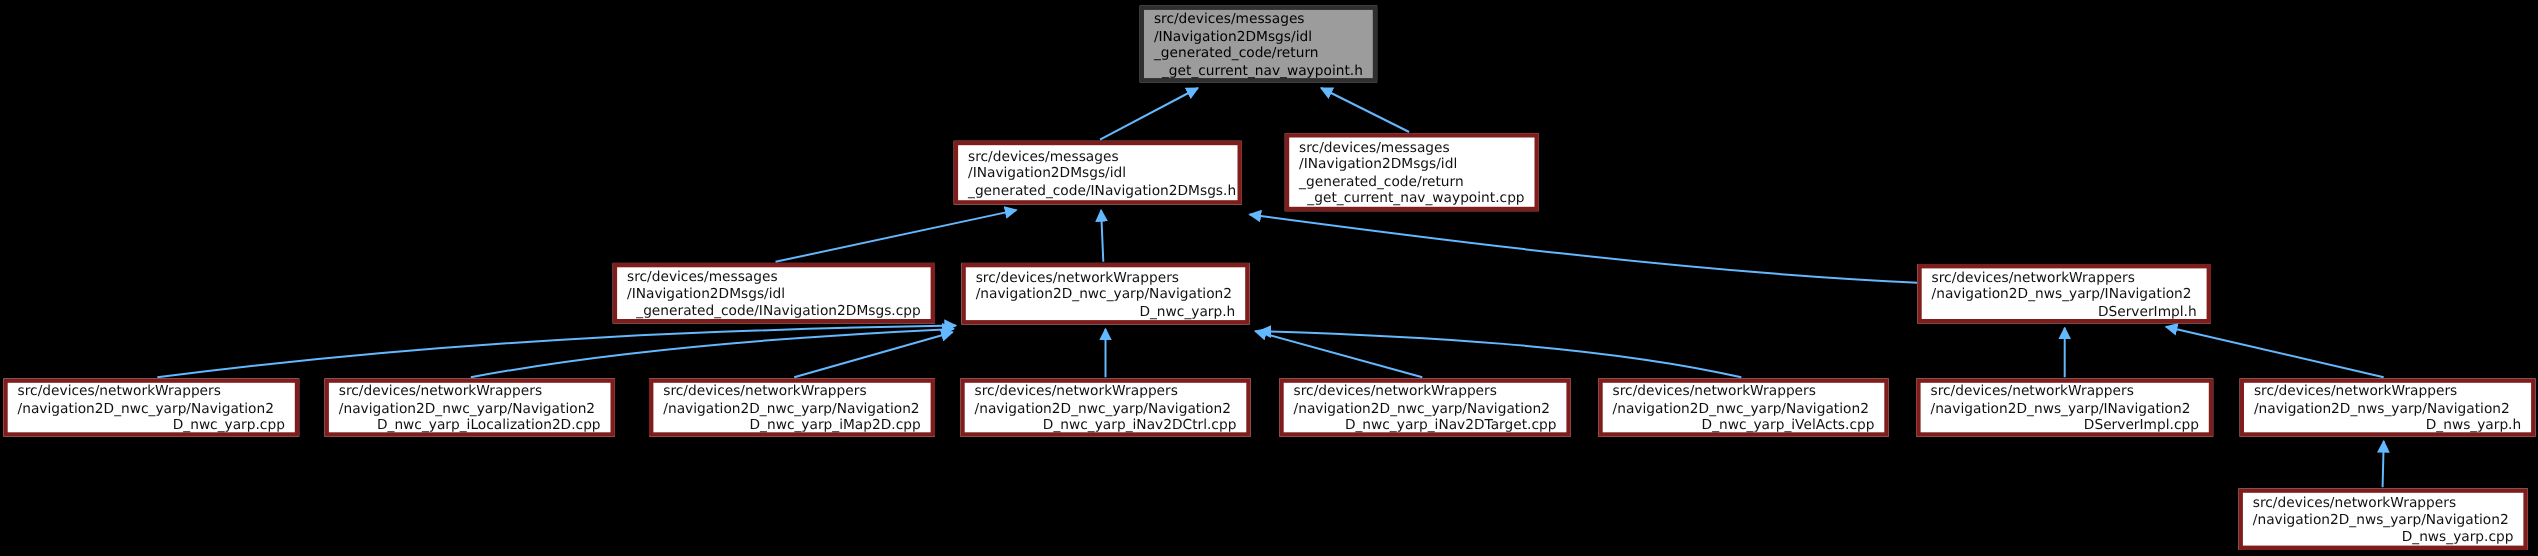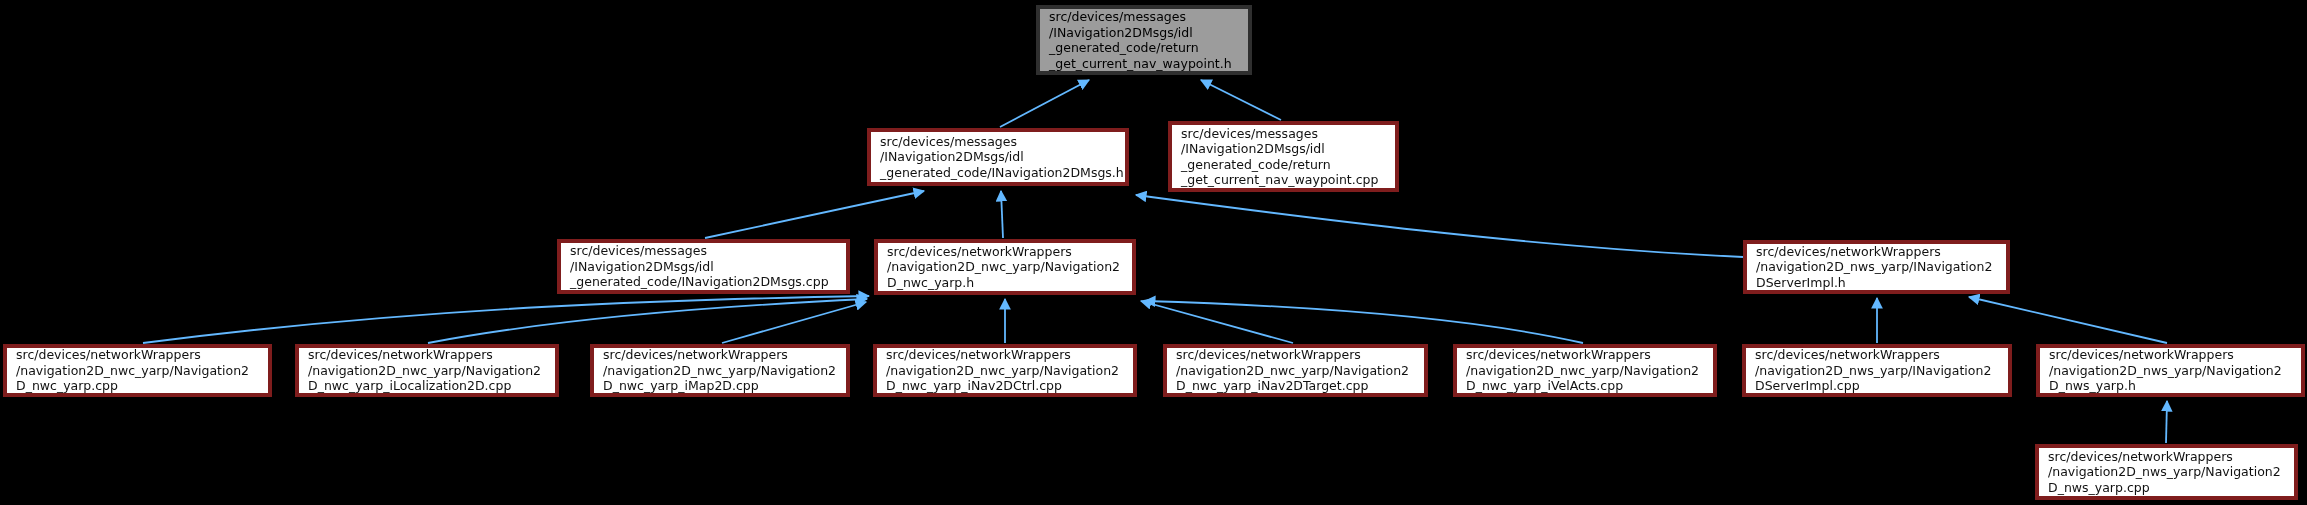--- a/index.html
+++ b/index.html
@@ -25,21 +25,21 @@
     padding:2px 9px;
     white-space:nowrap;
     cursor:pointer;
   }
   .node.current{
     background:#9c9c9c;
     border-color:#2f2f2f;
     color:#000;
   }
   .ln{text-align:left;}
-  .ln.last{text-align:left;}
+  .ln.last{text-align:right;}
 </style>
 </head>
 <body>
 
 <div id="canvas">
 
   <svg id="edges" width="2307" height="505" viewBox="0 0 2307 505">
     <defs>
       <marker id="arrow" viewBox="0 0 10 10" refX="9" refY="5" markerWidth="6.5" markerHeight="6.5" orient="auto">
         <path d="M0,0 L10,5 L0,10 z" fill="#63b8ff"></path>

